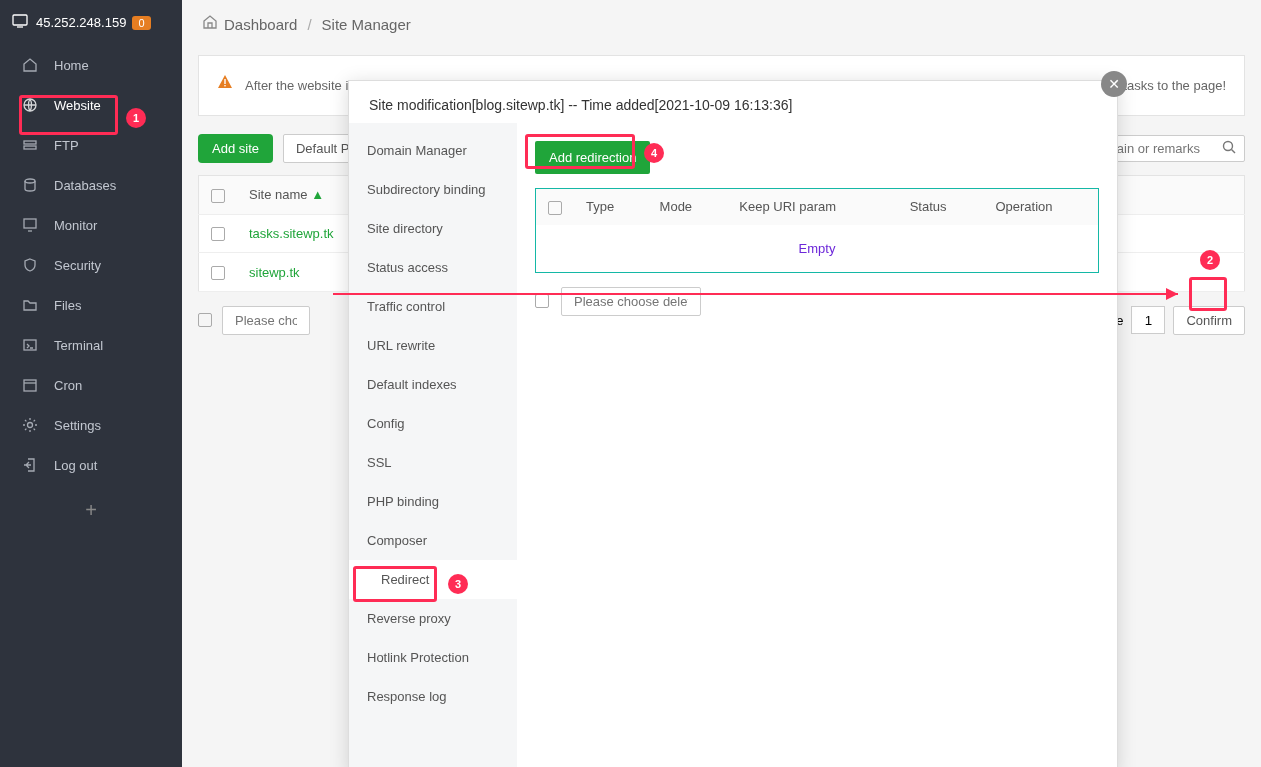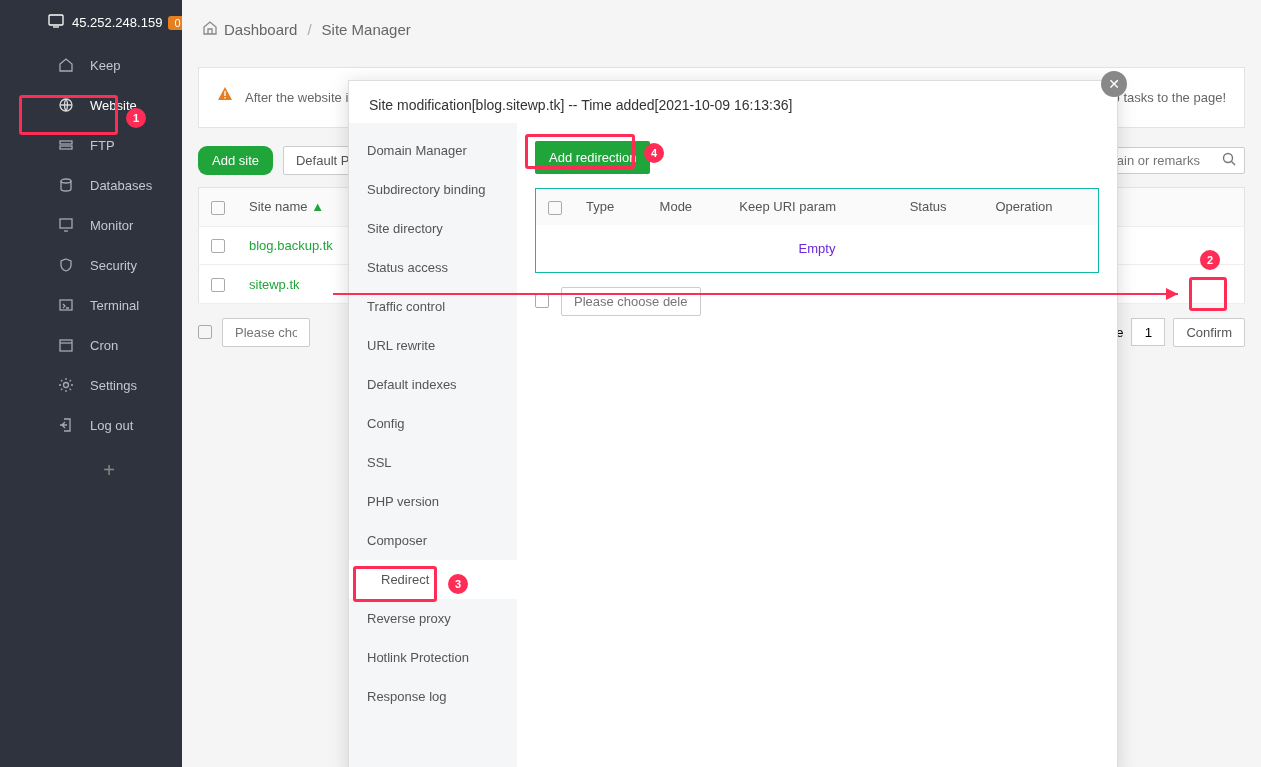--- a/index.html
+++ b/index.html
@@ -1,38 +1,38 @@
 <!DOCTYPE html>
 <html><head>
 <meta charset="utf-8">
 <style>
 * { box-sizing: border-box; margin: 0; padding: 0; }
 body { font-family: -apple-system, BlinkMacSystemFont, "Segoe UI", Arial, sans-serif; font-size: 13px; background: #f5f5f5; overflow: hidden; }
 .app { display: flex; width: 1261px; height: 767px; position: relative; }
 
 
-.sidebar { width: 182px; background: #2e333d; color: #c2c7d0; flex-shrink: 0; padding-left: 36px; }
+.sidebar { width: 182px; background: #2e333d; color: #c2c7d0; flex-shrink: 0; }
 .sidebar-header { display: flex; align-items: center; padding: 8px 12px; height: 45px; color: #fff; font-weight: 500; }
 .sidebar-header .monitor-icon { margin-right: 8px; }
 .ip-badge { background: #e67e22; color: #fff; border-radius: 3px; padding: 1px 6px; font-size: 11px; margin-left: 6px; }
 .nav-item { display: flex; align-items: center; padding: 12px 22px; cursor: pointer; color: #c2c7d0; }
 .nav-item.active { color: #fff; }
 .nav-item .nav-icon { width: 16px; height: 16px; margin-right: 16px; display: inline-flex; align-items: center; justify-content: center; opacity: 0.8; }
 .plus-row { text-align: center; padding: 14px 0; font-size: 20px; color: #888; cursor: pointer; }
 
 
 .main { flex: 1; background: #f5f5f5; display: flex; flex-direction: column; position: relative; }
-.breadcrumb { display: flex; align-items: center; padding: 20px 20px; color: #666; font-size: 15px; }
+.breadcrumb { display: flex; align-items: flex-end; padding: 14px 20px; color: #666; font-size: 15px; }
 .breadcrumb .home-icon { margin-right: 6px; }
 .breadcrumb .sep { margin: 0 10px; color: #aaa; }
 .content { padding: 0 16px 16px; position: relative; }
 .notice { border: 1px solid #e3e3e3; background: #fff; padding: 14px 18px; margin: 8px 0 18px; color: #666; line-height: 2.4; display: flex; align-items: center; }
 .notice .warn-icon { color: #e67e22; margin-right: 12px; }
 .toolbar { display: flex; align-items: center; margin-bottom: 12px; }
-.btn-green { background: #20a53a; color: #fff; border: none; padding: 7px 14px; border-radius: 9px; cursor: pointer; font-size: 13px; margin-right: 10px; }
+.btn-green { background: #20a53a; color: #fff; border: none; padding: 7px 14px; border-radius: 4px; cursor: pointer; font-size: 13px; margin-right: 10px; }
 .btn-white { background: #fff; border: 1px solid #ccc; padding: 6px 12px; border-radius: 2px; cursor: pointer; font-size: 13px; color: #555; }
 .search-wrap { margin-left: auto; display: flex; align-items: center; border: 1px solid #ccc; background: #fff; border-radius: 2px; padding: 4px 8px; }
 .search-wrap input { border: none; outline: none; font-size: 13px; width: 110px; color: #999; }
 .search-icon { color: #888; margin-left: 6px; }
 
 
 .table { width: 100%; border: 1px solid #e3e3e3; background: #fff; border-collapse: collapse; }
 .table th, .table td { padding: 11px 12px; text-align: left; border-bottom: 1px solid #eee; font-size: 13px; color: #555; }
 .table th { background: #fafafa; font-weight: 500; }
 .table .site-link { color: #20a53a; }
@@ -82,21 +82,21 @@
       <span>45.252.248.159</span>
       <span class="ip-badge">0</span>
     </div>
     <div id="nav-list">
         <div class="nav-item">
           <span class="nav-icon">
             <svg width="16" height="16" viewBox="0 0 16 16" fill="none" stroke="currentColor" stroke-width="1.3">
               <path d="M2 7l6-5 6 5v7H2z"></path>
             </svg>
           </span>
-          <span>Keep</span>
+          <span>Home</span>
         </div>
         <div class="nav-item active">
           <span class="nav-icon">
             <svg width="16" height="16" viewBox="0 0 16 16" fill="none" stroke="currentColor" stroke-width="1.3">
               <circle cx="8" cy="8" r="6"></circle>
               <path d="M2 8h12M8 2c2 3 2 9 0 12M8 2c-2 3-2 9 0 12"></path>
             </svg>
           </span>
           <span>Website</span>
         </div>
@@ -127,20 +127,28 @@
           </span>
           <span>Monitor</span>
         </div>
         <div class="nav-item">
           <span class="nav-icon">
             <svg width="16" height="16" viewBox="0 0 16 16" fill="none" stroke="currentColor" stroke-width="1.3">
               <path d="M8 2l5 2v4c0 3-2 5-5 6-3-1-5-3-5-6V4z"></path>
             </svg>
           </span>
           <span>Security</span>
+        </div>
+        <div class="nav-item">
+          <span class="nav-icon">
+            <svg width="16" height="16" viewBox="0 0 16 16" fill="none" stroke="currentColor" stroke-width="1.3">
+              <path d="M2 4h4l2 2h6v7H2z"></path>
+            </svg>
+          </span>
+          <span>Files</span>
         </div>
         <div class="nav-item">
           <span class="nav-icon">
             <svg width="16" height="16" viewBox="0 0 16 16" fill="none" stroke="currentColor" stroke-width="1.3">
               <rect x="2" y="3" width="12" height="10"></rect>
               <path d="M5 7l2 2-2 2M8 11h3"></path>
             </svg>
           </span>
           <span>Terminal</span>
         </div>
@@ -224,21 +232,21 @@
             <th>
               <span>Site name</span>
               <span style="color:#20a53a">▲</span>
             </th>
             <th class="row-ops">Operation</th>
           </tr>
         </thead>
         <tbody id="site-rows">
             <tr>
               <td><span class="chk"></span></td>
-              <td><a class="site-link">blog.backup.tk</a></td>
+              <td><a class="site-link">tasks.sitewp.tk</a></td>
               <td class="row-ops"><a>WAF</a><span class="op-sep">|</span><a>Conf</a><span class="op-sep">|</span><a>Del</a></td>
             </tr>
             <tr>
               <td><span class="chk"></span></td>
               <td><a class="site-link">sitewp.tk</a></td>
               <td class="row-ops"><a>WAF</a><span class="op-sep">|</span><a>Conf</a><span class="op-sep">|</span><a>Del</a></td>
             </tr>
           </tbody>
       </table>
 
@@ -262,21 +270,21 @@
       <div class="modal-tabs" id="modal-tabs">
           <div class="modal-tab">Domain Manager</div>
           <div class="modal-tab">Subdirectory binding</div>
           <div class="modal-tab">Site directory</div>
           <div class="modal-tab">Status access</div>
           <div class="modal-tab">Traffic control</div>
           <div class="modal-tab">URL rewrite</div>
           <div class="modal-tab">Default indexes</div>
           <div class="modal-tab">Config</div>
           <div class="modal-tab">SSL</div>
-          <div class="modal-tab">PHP version</div>
+          <div class="modal-tab">PHP binding</div>
           <div class="modal-tab">Composer</div>
           <div class="modal-tab active">Redirect</div>
           <div class="modal-tab">Reverse proxy</div>
           <div class="modal-tab">Hotlink Protection</div>
           <div class="modal-tab">Response log</div>
         </div>
       <div class="modal-pane">
         <button class="add-redir-btn">Add redirection</button>
         <table class="pane-table">
           <thead>

